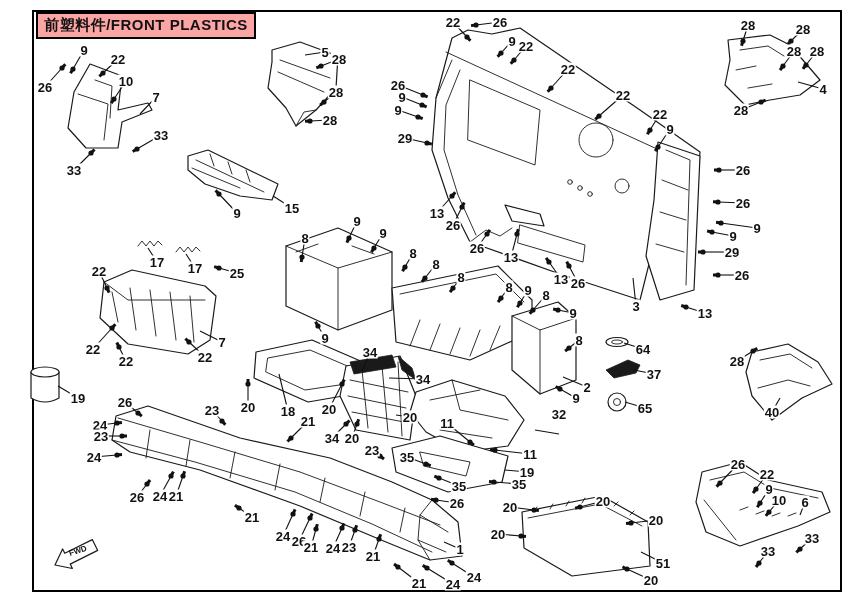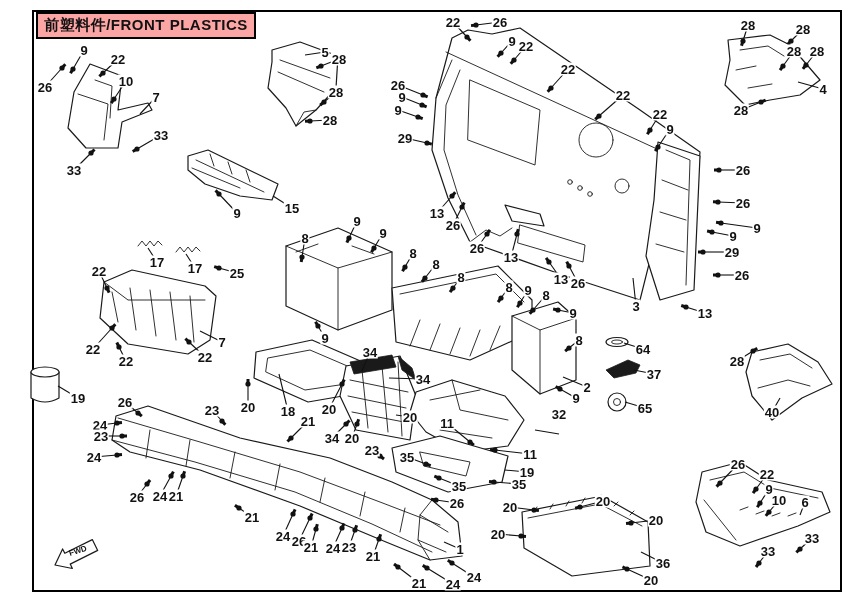--- a/index.html
+++ b/index.html
@@ -592,21 +592,21 @@
       <div class="callout" style="left: 373px; top: 556px;">21</div>
       <div class="callout" style="left: 457px; top: 503px;">26</div>
       <div class="callout" style="left: 460px; top: 549px;">1</div>
       <div class="callout" style="left: 419px; top: 583px;">21</div>
       <div class="callout" style="left: 453px; top: 584px;">24</div>
       <div class="callout" style="left: 474px; top: 577px;">24</div>
       <div class="callout" style="left: 510px; top: 507px;">20</div>
       <div class="callout" style="left: 603px; top: 501px;">20</div>
       <div class="callout" style="left: 656px; top: 520px;">20</div>
       <div class="callout" style="left: 498px; top: 534px;">20</div>
-      <div class="callout" style="left: 663px; top: 563px;">36</div>
+      <div class="callout" style="left: 663px; top: 563px;">51</div>
       <div class="callout" style="left: 651px; top: 580px;">20</div>
       <div class="callout" style="left: 737px; top: 361px;">28</div>
       <div class="callout" style="left: 772px; top: 412px;">40</div>
       <div class="callout" style="left: 738px; top: 464px;">26</div>
       <div class="callout" style="left: 767px; top: 474px;">22</div>
       <div class="callout" style="left: 769px; top: 489px;">9</div>
       <div class="callout" style="left: 779px; top: 500px;">10</div>
       <div class="callout" style="left: 805px; top: 502px;">6</div>
       <div class="callout" style="left: 812px; top: 538px;">33</div>
       <div class="callout" style="left: 768px; top: 551px;">33</div>

